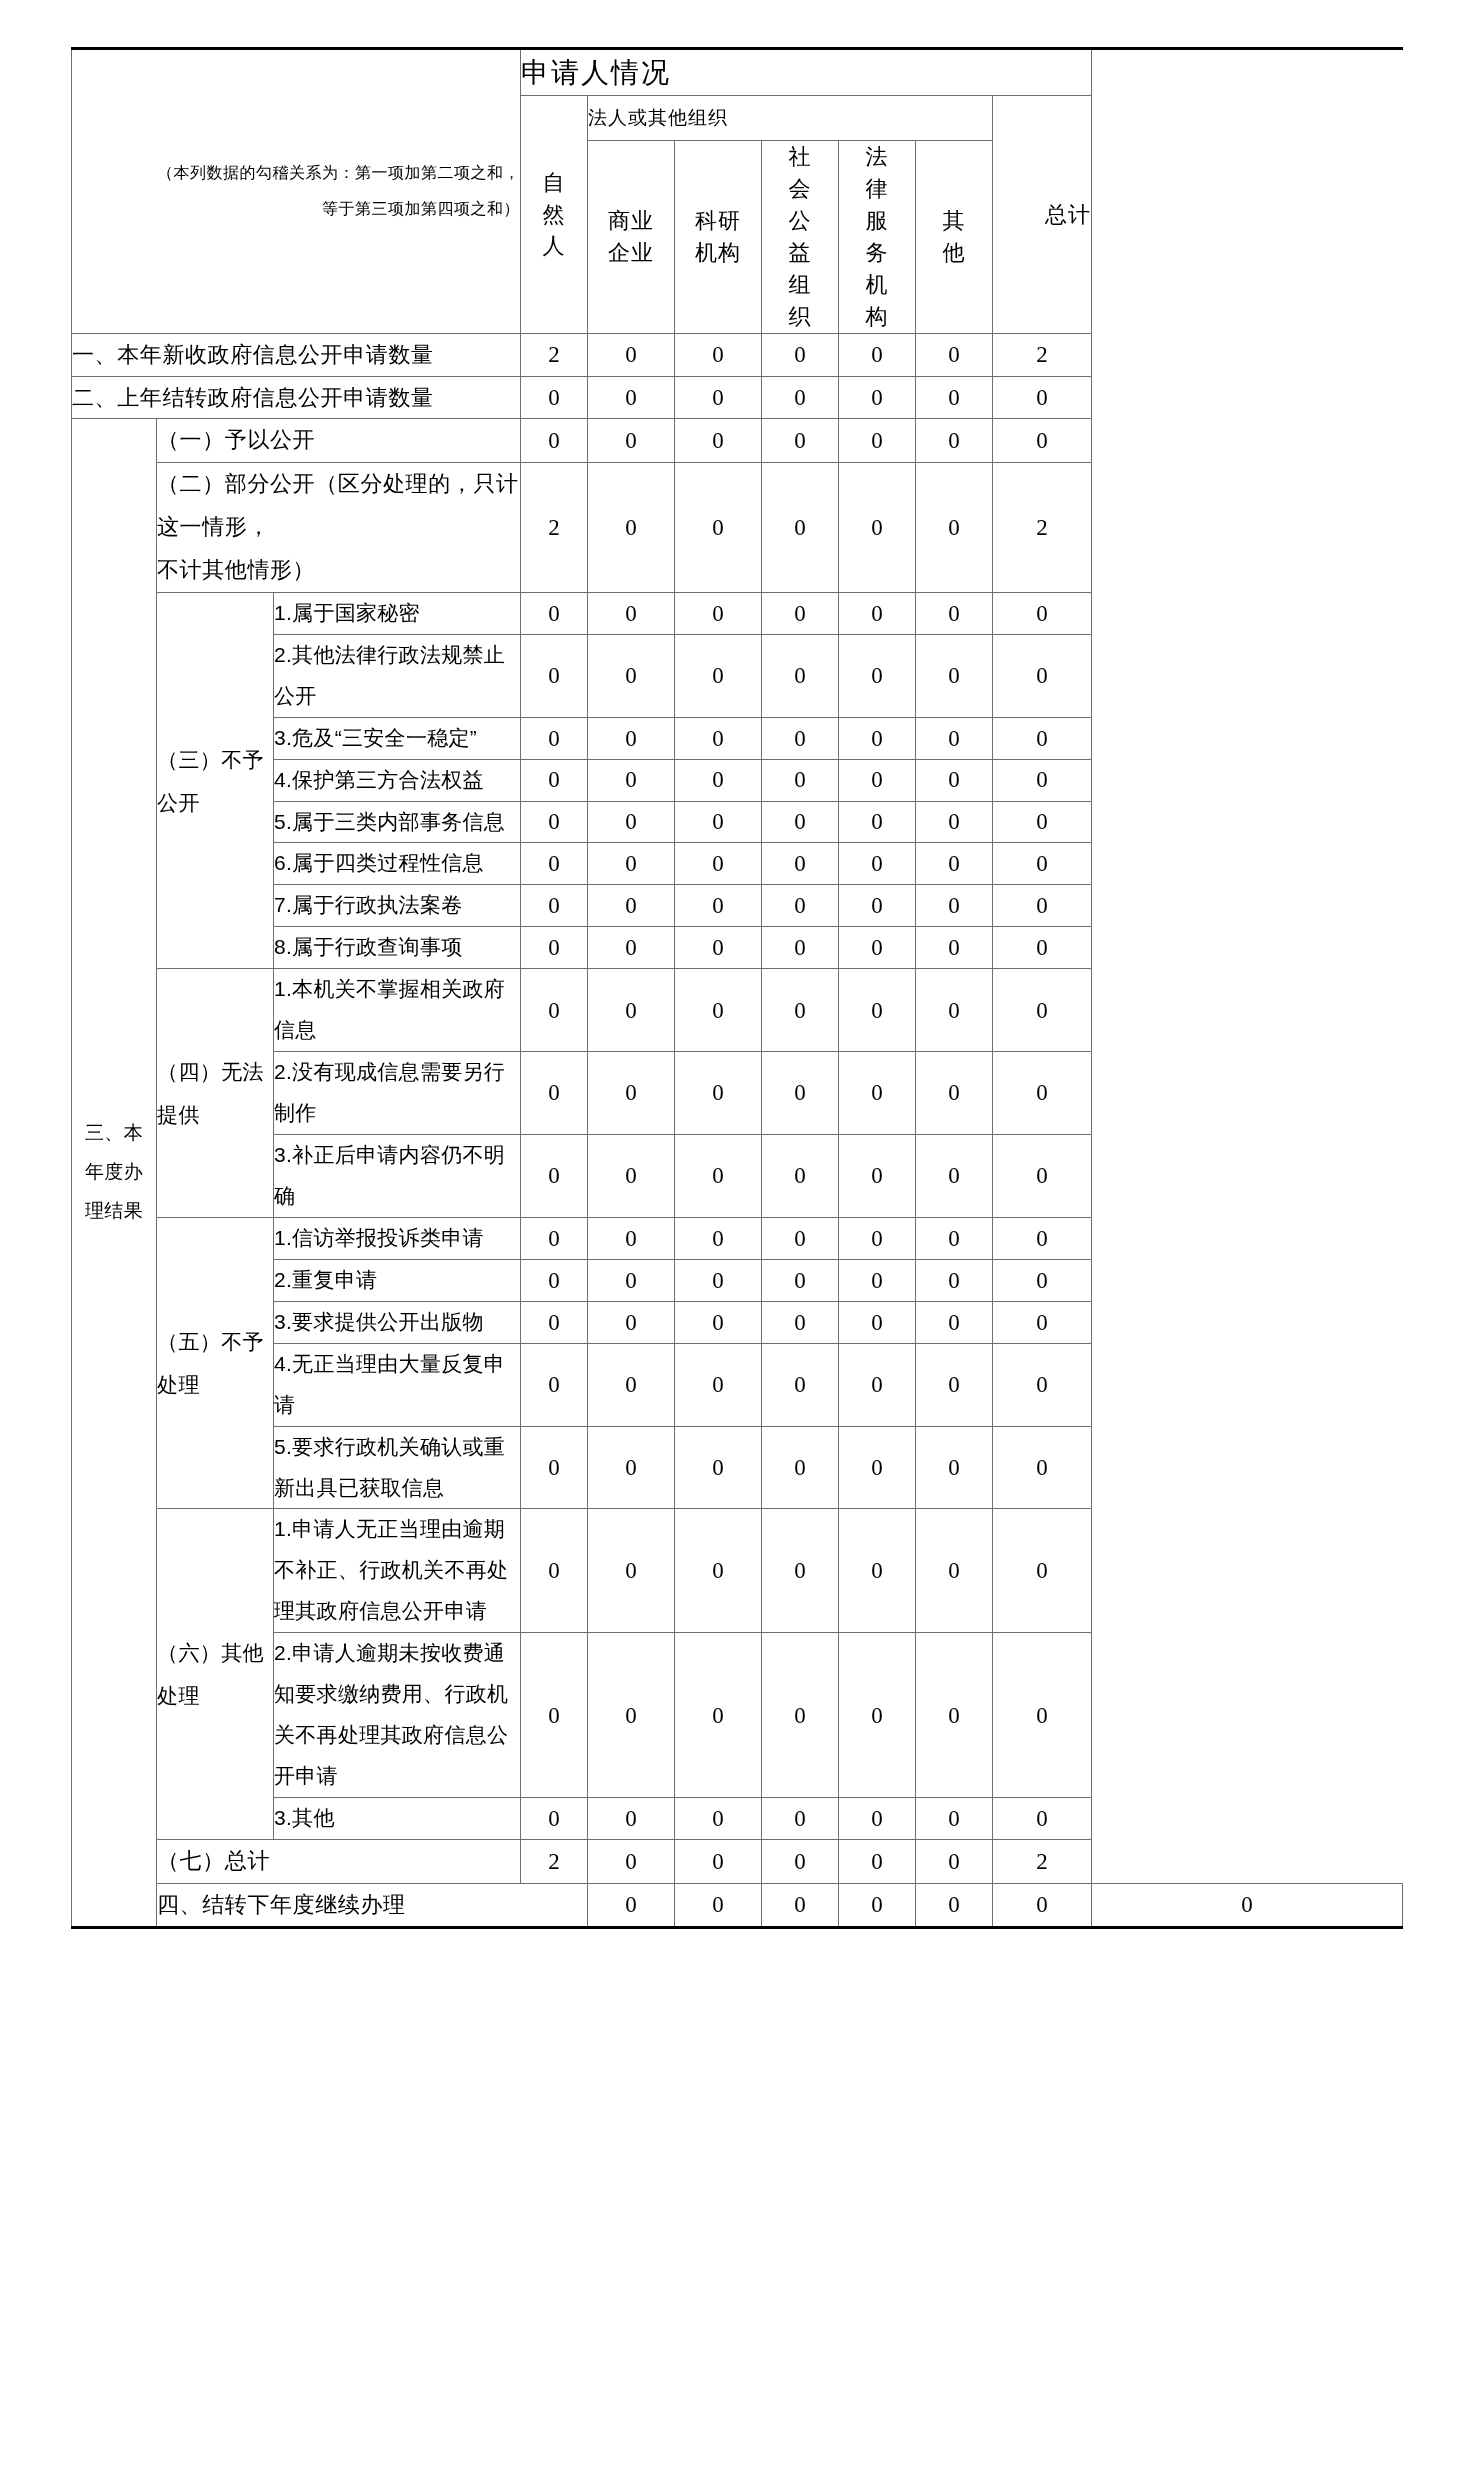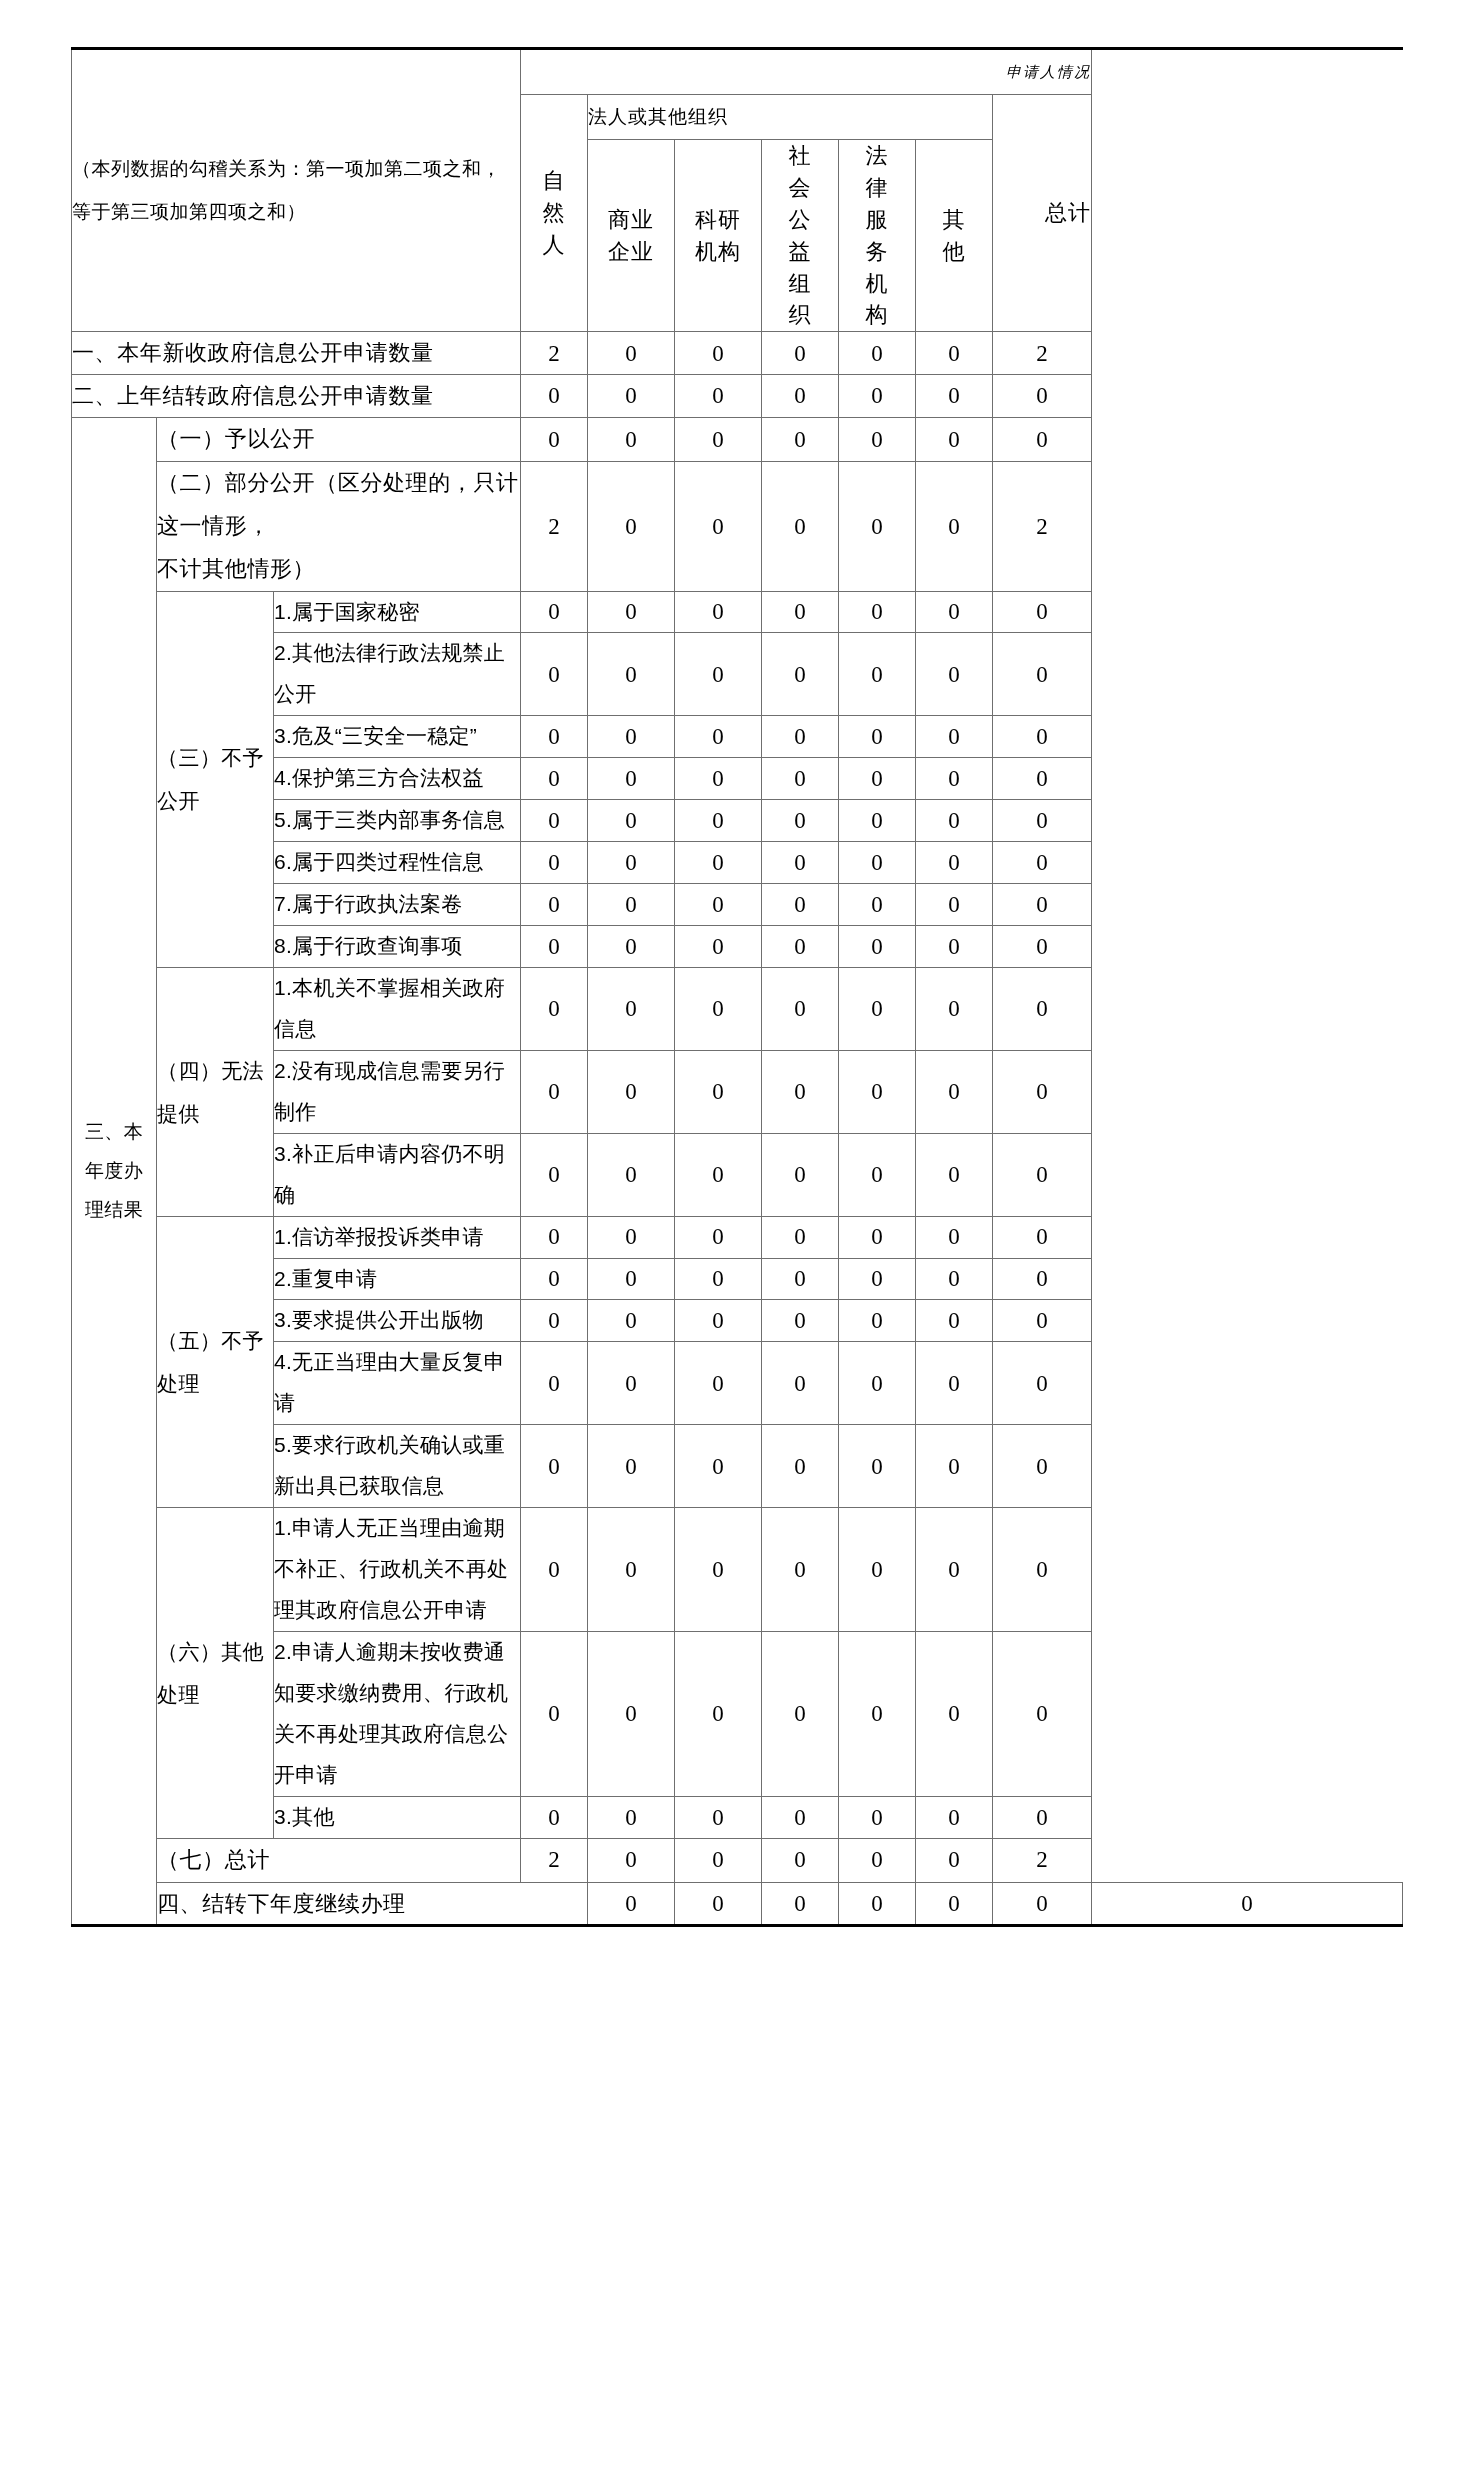--- a/index.html
+++ b/index.html
@@ -40,34 +40,33 @@
   }
 
   
   table.report {
     border-top: 3px solid #000;
     border-bottom: 3px solid #000;
   }
 
   
   .hdr-note {
-    text-align: left;
+    text-align: right;
     font-family: "Liberation Serif", "DejaVu Serif", serif;
-    font-size: 19px;
+    font-size: 16px;
     line-height: 2.25;
     letter-spacing: 0.5px;
     padding: 0 34px 10px 34px;
     vertical-align: bottom;
   }
   .hdr-group {
-    text-align: right;
-    font-size: 15px;
+    text-align: left;
+    font-size: 28px;
     letter-spacing: 2px;
     height: 44px;
-    font-style: italic;
   }
   .hdr-group-left {
     text-align: left;
     font-size: 19px;
     letter-spacing: 1px;
     padding-left: 14px;
     height: 44px;
   }
   .hdr-vert {
     text-align: center;

